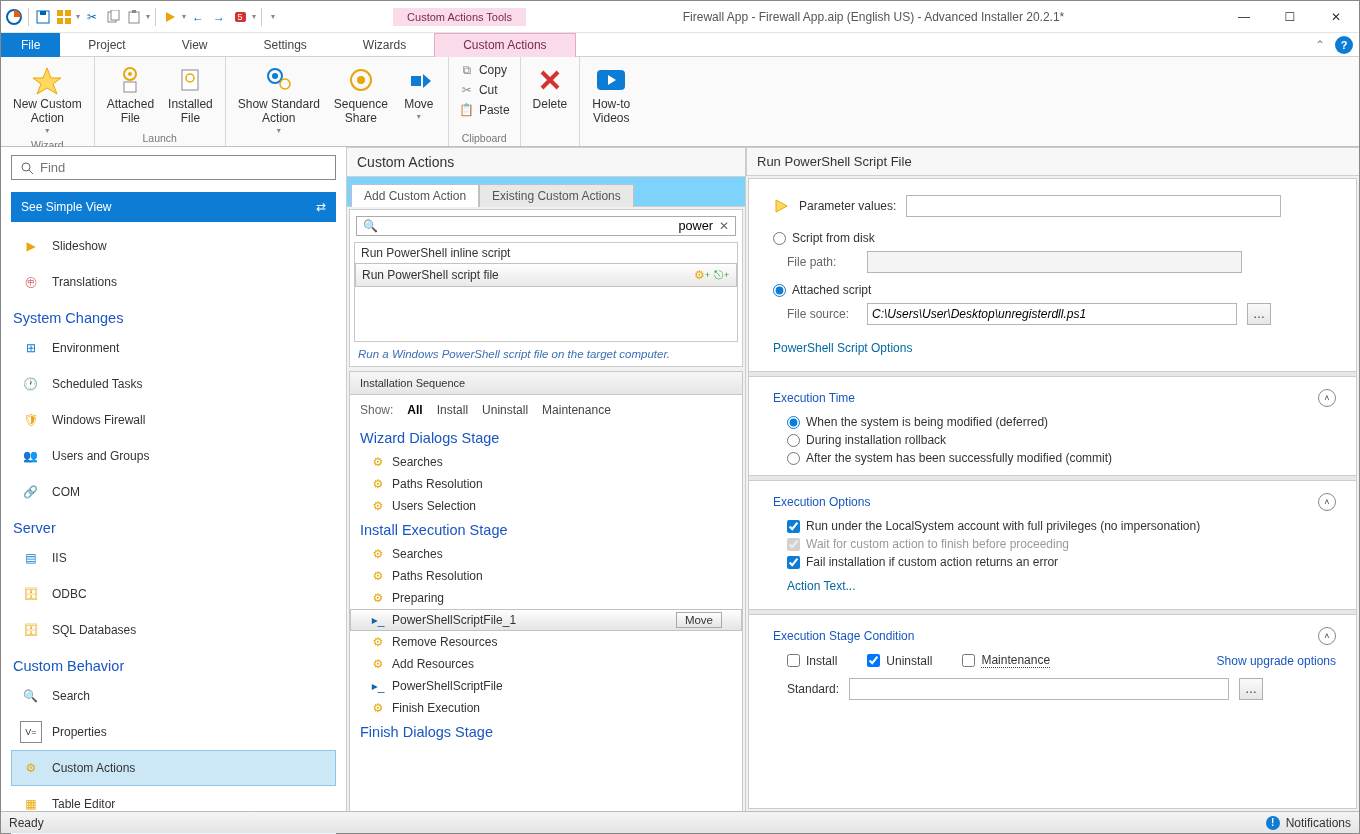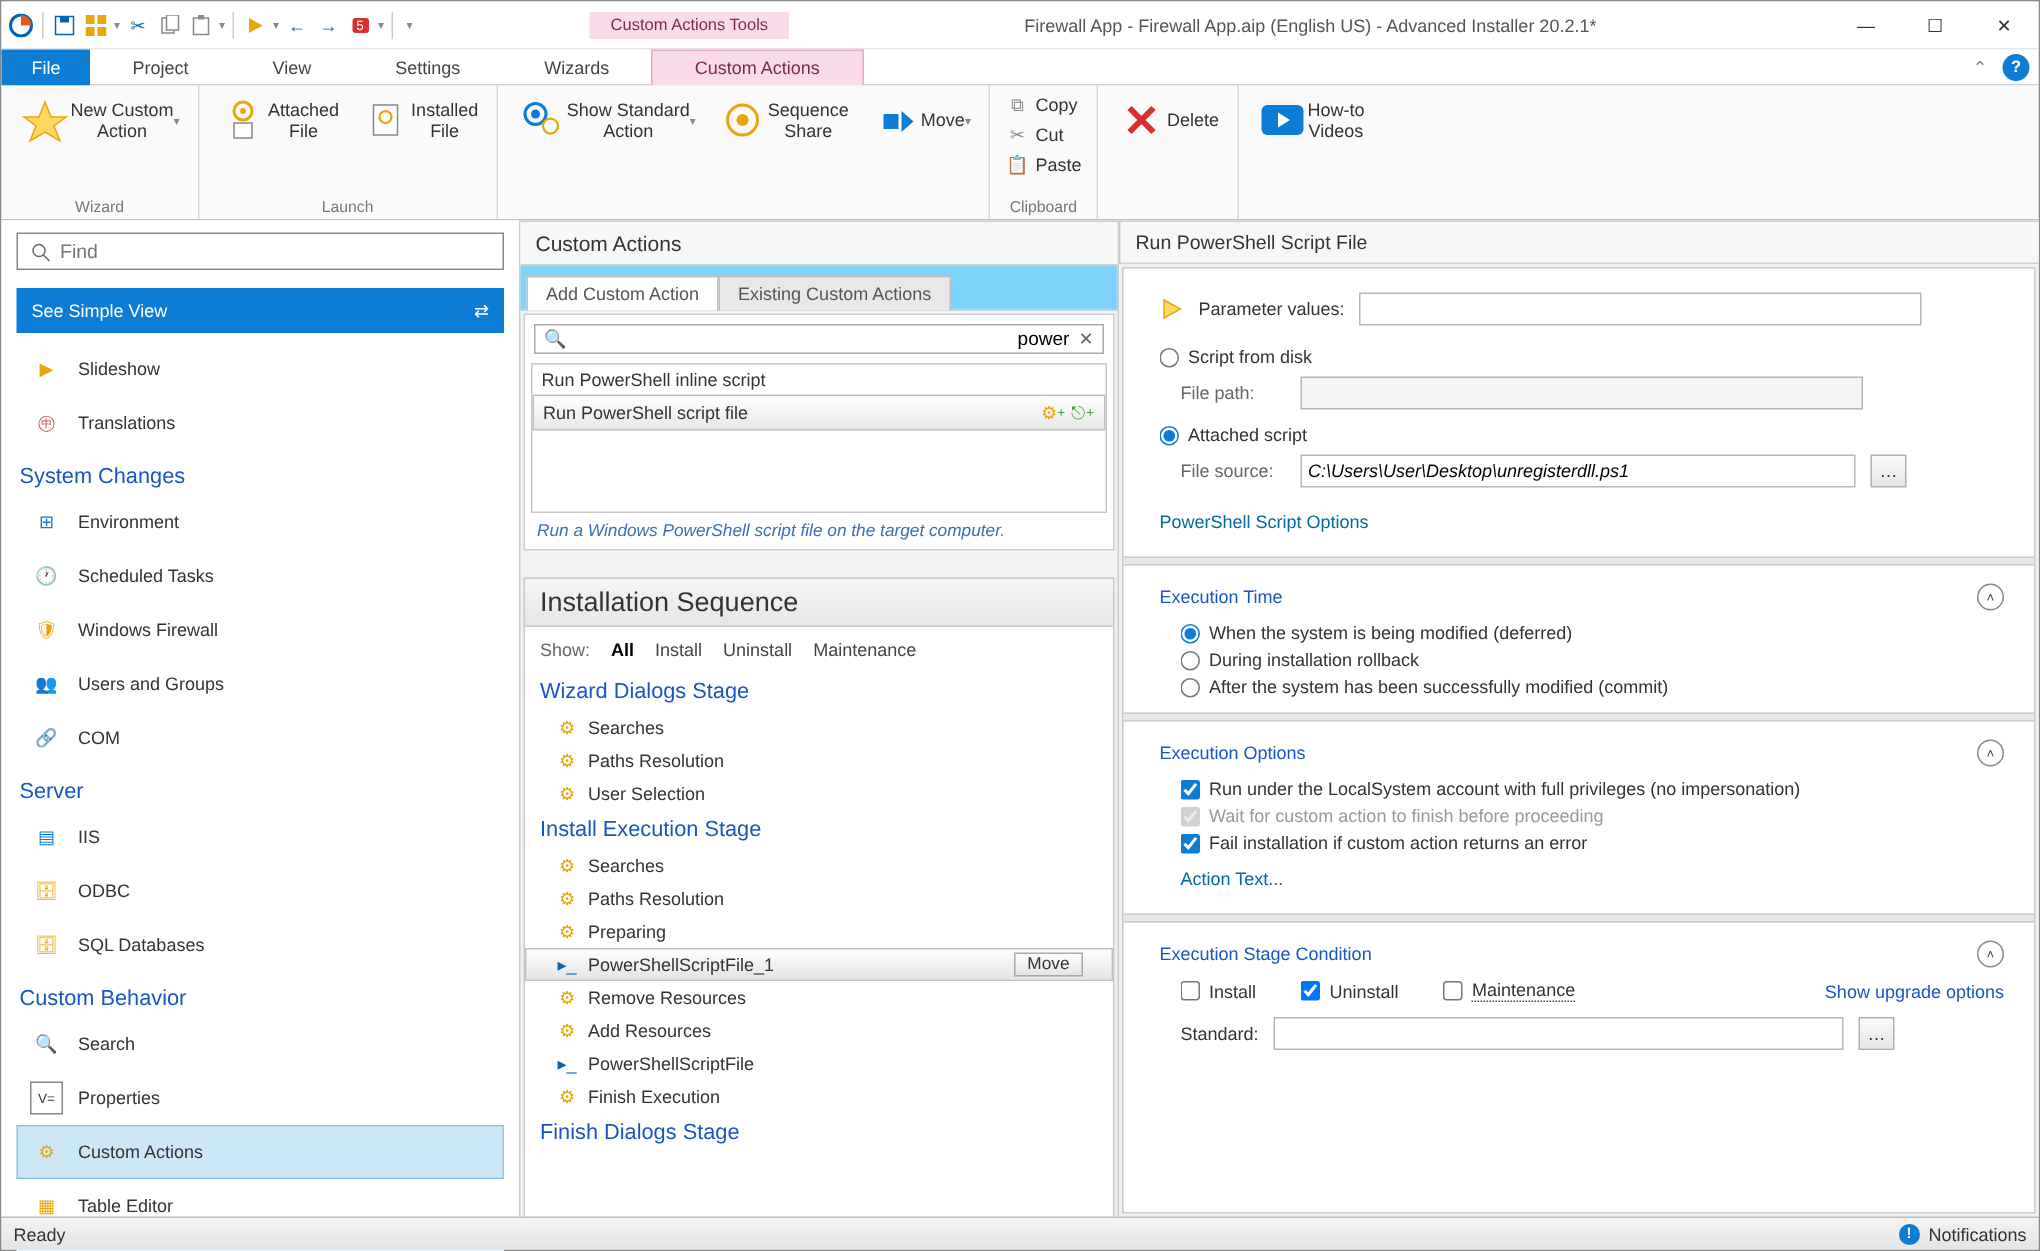--- a/index.html
+++ b/index.html
@@ -22,21 +22,21 @@
 .menu .tab { padding:0 28px; color:#444; height:24px; display:flex; align-items:center; }
 .menu .tab.context { background:#fadbea; color:#7a2a4a; border:1px solid #e8a8c8; border-bottom:none; }
 .menu .spacer { flex:1; }
 .menu .help { width:18px; height:18px; border-radius:50%; background:#0c7cd5; color:#fff; display:flex; align-items:center; justify-content:center; margin-right:6px; font-size:11px; font-weight:bold; }
 .menu .caret { color:#888; margin-right:4px; padding:0 6px; }
 
 
 .ribbon { height:90px; background:#fafafa; border-bottom:1px solid #c0c0c0; display:flex; }
 .rgroup { display:flex; flex-direction:column; align-items:center; padding:4px 6px 2px; border-right:1px solid #d8d8d8; }
 .rgroup .btns { display:flex; flex:1; align-items:flex-start; gap:2px; }
-.rbtn { display:flex; flex-direction:row; align-items:center; padding:2px 6px; text-align:center; line-height:1.15; }
+.rbtn { display:flex; flex-direction:column; align-items:center; padding:2px 6px; text-align:center; line-height:1.15; }
 .rbtn .ricon { width:34px; height:34px; display:flex; align-items:center; justify-content:center; color:#e8a60a; margin-bottom:1px; }
 .rbtn .ricon.red { color:#d63030; }
 .rbtn .ricon.blue { color:#0c7cd5; }
 .rgroup .glabel { font-size:10.5px; color:#777; padding-top:2px; }
 .rbtn .caret { font-size:8px; color:#888; }
 .smallbtns { display:flex; flex-direction:column; gap:2px; }
 .sbtn { display:flex; align-items:center; gap:4px; padding:1px 4px; }
 .sbtn .sicon { width:16px; height:16px; display:flex; align-items:center; justify-content:center; color:#888; }
 
 
@@ -60,21 +60,21 @@
 .addbox { background:#fff; border:1px solid #ccc; margin:2px; padding:4px; }
 .srch { display:flex; align-items:center; border:1px solid #aaa; padding:2px 6px; margin:2px 2px 6px; }
 .srch input { border:none; flex:1; outline:none; font-size:12.7px; }
 .srch .x { color:#666; padding-left:6px; }
 .results { border:1px solid #c8c8c8; min-height:100px; }
 .res-item { padding:3px 6px; display:flex; align-items:center; justify-content:space-between; }
 .res-item.sel { background:linear-gradient(#fefefe,#e8e8e8); border:1px solid #c2c2c2; }
 .res-icons { display:flex; gap:4px; }
 .res-icons span { width:16px; height:16px; display:flex; align-items:center; justify-content:center; }
 .hint { color:#3b6fb5; font-style:italic; padding:6px 4px 2px; font-size:11.5px; }
-.seqhdr { background:linear-gradient(#f6f6f6,#e6e6e6); border:1px solid #c8c8c8; padding:5px 10px; font-size:18px; margin:16px 2px 0; }
+.seqhdr { background:linear-gradient(#f6f6f6,#e6e6e6); border:1px solid #c8c8c8; padding:5px 10px; font-size:11px; margin:2px 2px 0; }
 .show-row { display:flex; gap:14px; padding:8px 10px; align-items:center; background:#fff; margin:0 2px; border-left:1px solid #c8c8c8; border-right:1px solid #c8c8c8; }
 .show-row .lbl { color:#666; }
 .show-row .opt { color:#444; }
 .show-row .opt.bold { font-weight:600; color:#000; }
 .seq-body { background:#fff; margin:0 2px; border-left:1px solid #c8c8c8; border-right:1px solid #c8c8c8; flex:1; overflow:auto; padding-bottom:6px; }
 .stage { color:#1a56c0; font-size:14.5px; padding:5px 10px; }
 .seq-item { display:flex; align-items:center; gap:6px; padding:3px 20px; }
 .seq-item.sel { background:linear-gradient(#fefefe,#e4e4e4); border:1px solid #c2c2c2; padding:2px 19px; }
 .seq-item .sico { width:16px; height:16px; display:flex; align-items:center; justify-content:center; }
 .seq-item .gear { color:#e8a60a; }
@@ -438,21 +438,21 @@
         <div class="seq-item">
             <span class="sico gear">⚙</span>
             <span>Searches</span>
           </div>
         <div class="seq-item">
             <span class="sico gear">⚙</span>
             <span>Paths Resolution</span>
           </div>
         <div class="seq-item">
             <span class="sico gear">⚙</span>
-            <span>User Selection</span>
+            <span>Users Selection</span>
           </div>
         <div class="stage">Install Execution Stage</div>
         <div class="seq-item">
             <span class="sico gear">⚙</span>
             <span>Searches</span>
           </div>
         <div class="seq-item">
             <span class="sico gear">⚙</span>
             <span>Paths Resolution</span>
           </div>

